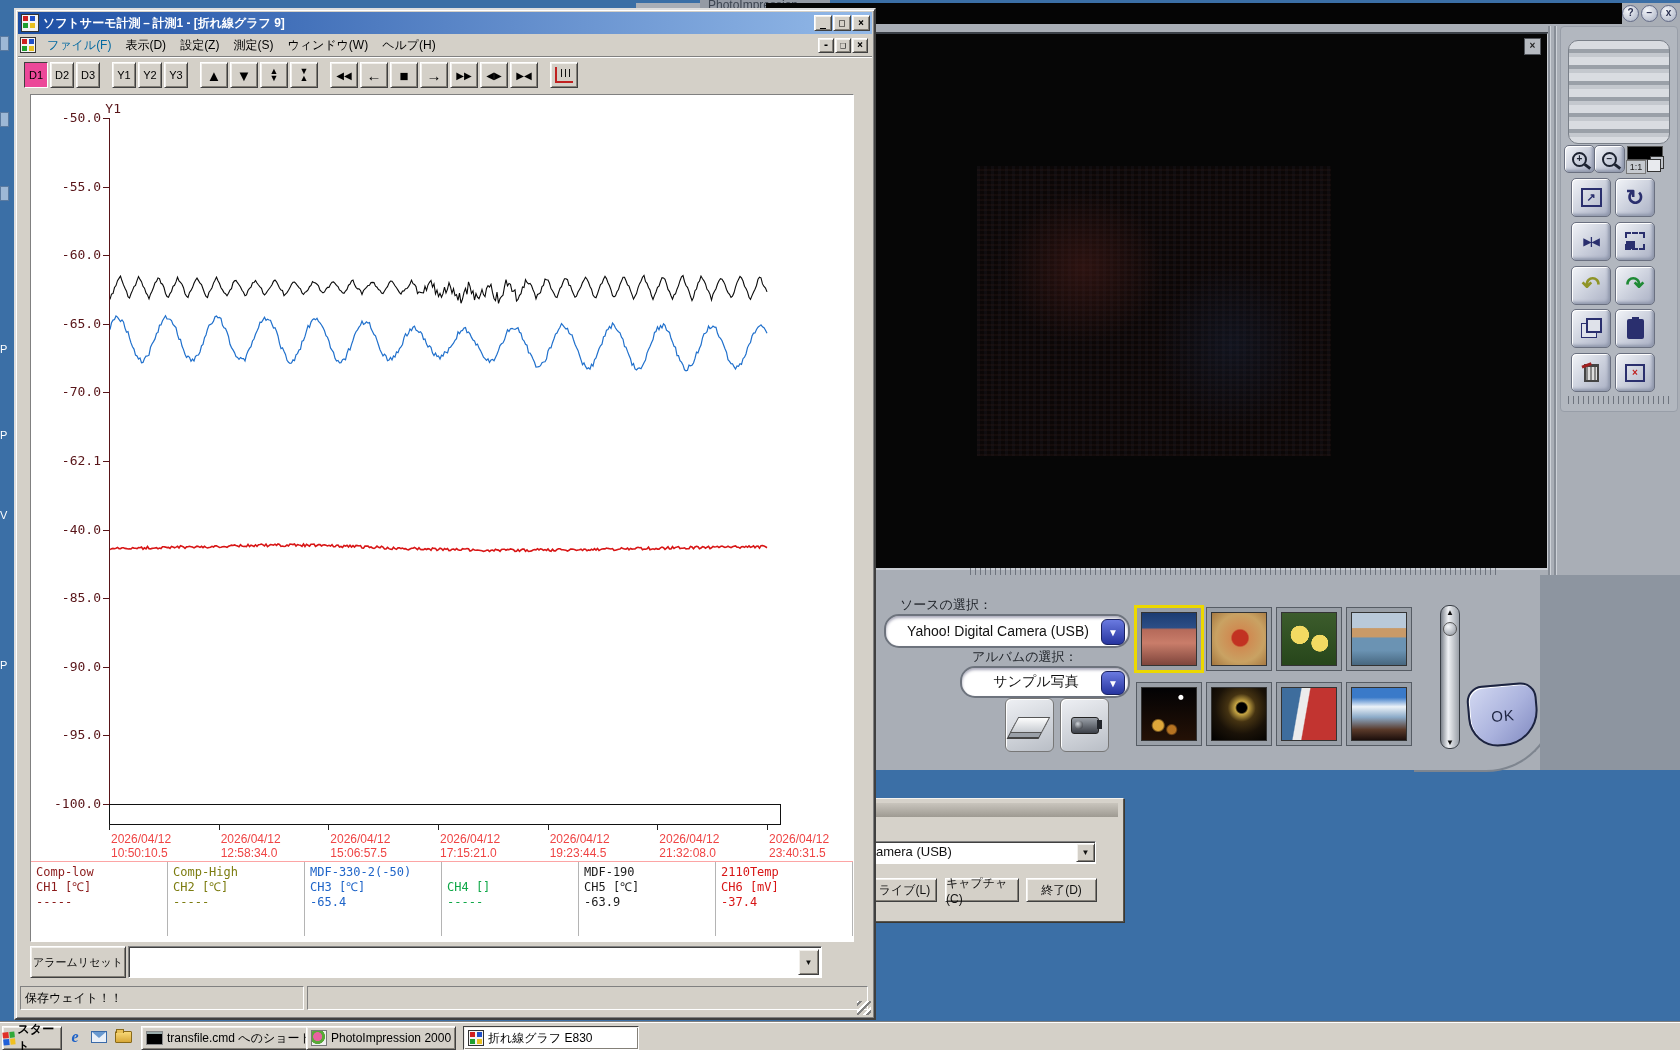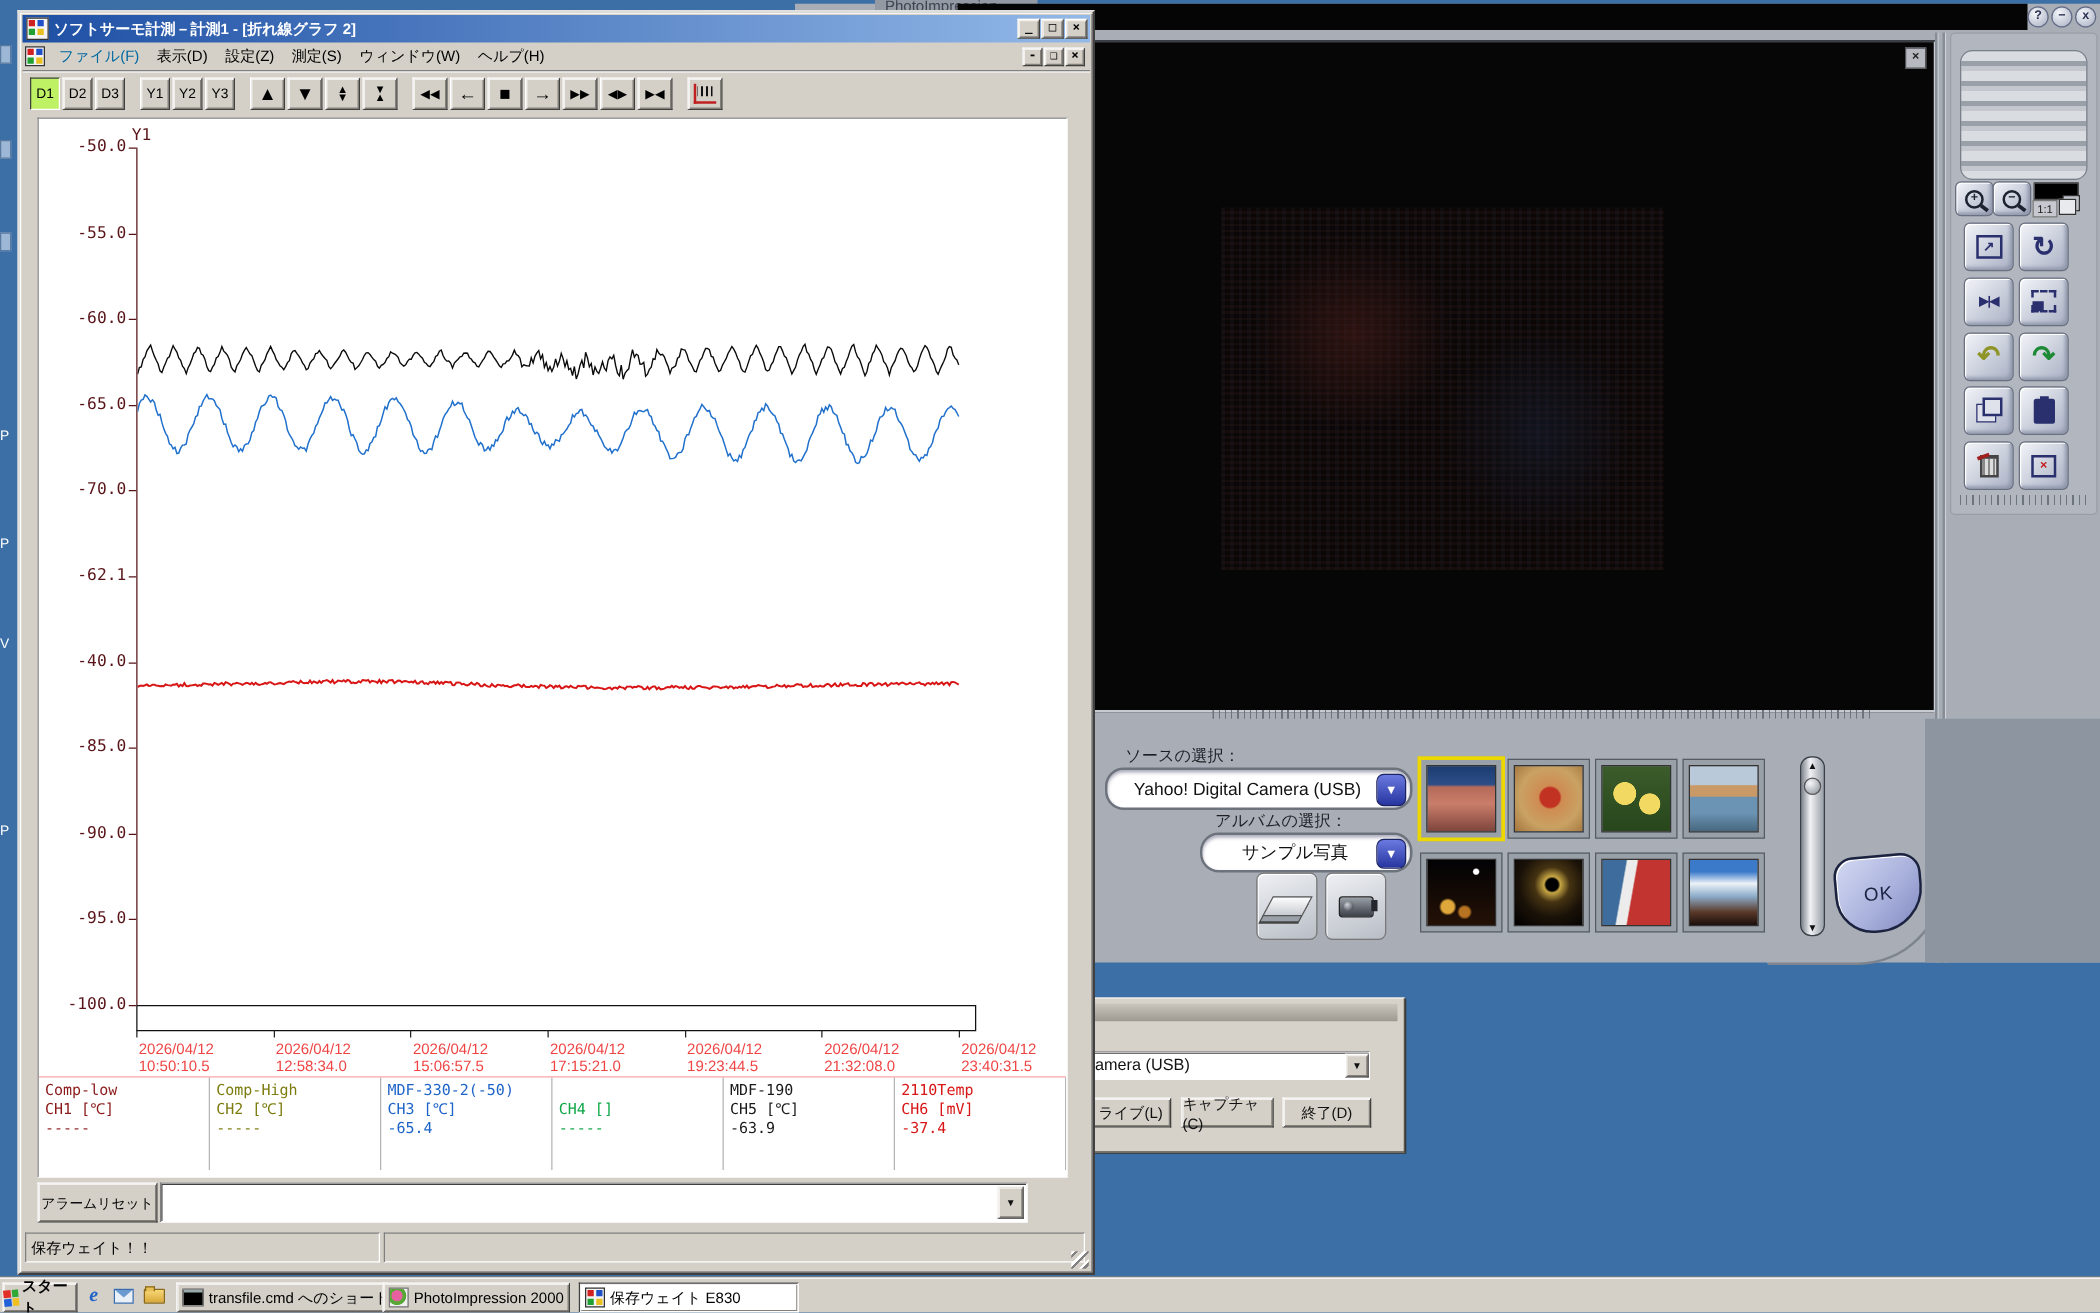--- a/index.html
+++ b/index.html
@@ -146,21 +146,21 @@
       font-size:12px;color:#000;padding-left:2px;}
   .menu-item{padding:2px 7px;}
   .menu-item.dim{color:#0369a1;}
   .t-toolbar{left:2px;top:46px;right:2px;height:36px;border-top:1px solid #808080;
       box-shadow:inset 0 1px 0 #fff;display:flex;align-items:center;padding-left:6px;}
   .tbtn{height:24px;display:flex;align-items:center;justify-content:center;font-size:11px;
       color:#000;margin-right:2px;}
   .tbtn.small{width:22px;}
   .tbtn.nav{width:26px;font-size:15px;}
   .tbtn.stack{white-space:pre-line;font-size:9px;line-height:7px;text-align:center;}
-  .tbtn.active{background:#bef264;border-color:#404040 #ffffff #ffffff #404040;box-shadow:none;}
+  .tbtn.active{background:#ec4899;border-color:#404040 #ffffff #ffffff #404040;box-shadow:none;}
   .gap{width:10px;}
   .graph-ico{width:16px;height:14px;border-left:2px solid #c02020;border-bottom:2px solid #c02020;
       background:repeating-linear-gradient(90deg,rgba(0,0,0,0) 0 3px,#111 3px 4px);
       background-size:12px 8px;background-repeat:no-repeat;background-position:1px 2px;}
   .t-chart{left:14px;top:84px;width:822px;height:846px;background:#fff;
       border:1px solid;border-color:#808080 #fff #fff #808080;overflow:hidden;}
   .ylab{position:absolute;width:62px;text-align:right;font-size:13px;color:#581418;
       font-family:"DejaVu Sans Mono",monospace;}
   .ytick{position:absolute;width:6px;height:1px;background:#581418;left:72px;}
   .xtick{position:absolute;width:1px;height:6px;background:#222;}
@@ -275,21 +275,21 @@
   <div id="dlg-btns">
       <div class="dlg-btn bev-out" style="left: 5px; width: 63px;">ライブ(L)</div>
       <div class="dlg-btn bev-out" style="left: 78px; width: 72px;">キャプチャ(C)</div>
       <div class="dlg-btn bev-out" style="left: 159px; width: 69px;">終了(D)</div>
     </div>
 </div>
 
 <div class="abs t-win">
   <div class="abs t-title">
     <span class="app-ico"></span>
-    <span style="padding-left:4px;">ソフトサーモ計測－計測1 - [折れ線グラフ 2]</span>
+    <span style="padding-left:4px;">ソフトサーモ計測－計測1 - [折れ線グラフ 9]</span>
     <span id="t-winbtns" style="margin-left:auto;display:flex;padding-right:2px;">
         <div class="win-btn bev-out">_</div>
         <div class="win-btn bev-out">□</div>
         <div class="win-btn bev-out">×</div>
       </span>
   </div>
   <div class="abs t-menubar">
     <span class="app-ico" style="width:14px;height:14px;margin-right:4px;"></span>
     <span id="t-menu" style="display:flex;">
         <div class="menu-item dim">ファイル(F)</div>
@@ -449,21 +449,21 @@
       <div class="task bev-out" style="left: 141px; width: 160px;">
         <div class="cmd-i tb-ico"></div>
         <div style="overflow: hidden;">transfile.cmd へのショート...</div>
       </div>
       <div class="task bev-out" style="left: 306px; width: 140px;">
         <div class="pi-i tb-ico"></div>
         <div style="overflow: hidden;">PhotoImpression 2000</div>
       </div>
       <div class="task bev-out active" style="left: 463px; width: 166px;">
         <div class="app-ico tb-ico" style="width: 14px; height: 14px;"></div>
-        <div style="overflow: hidden;">保存ウェイト  E830</div>
+        <div style="overflow: hidden;">折れ線グラフ  E830</div>
       </div>
     </div>
 
 </div>
 
 <div id="desk-frags">
     <div class="frag sliver" style="left: 0px; top: 36px;"></div>
     <div class="frag sliver" style="left: 0px; top: 112px;"></div>
     <div class="frag sliver" style="left: 0px; top: 186px;"></div>
     <div class="frag" style="left: 0px; top: 344px;">P</div>

